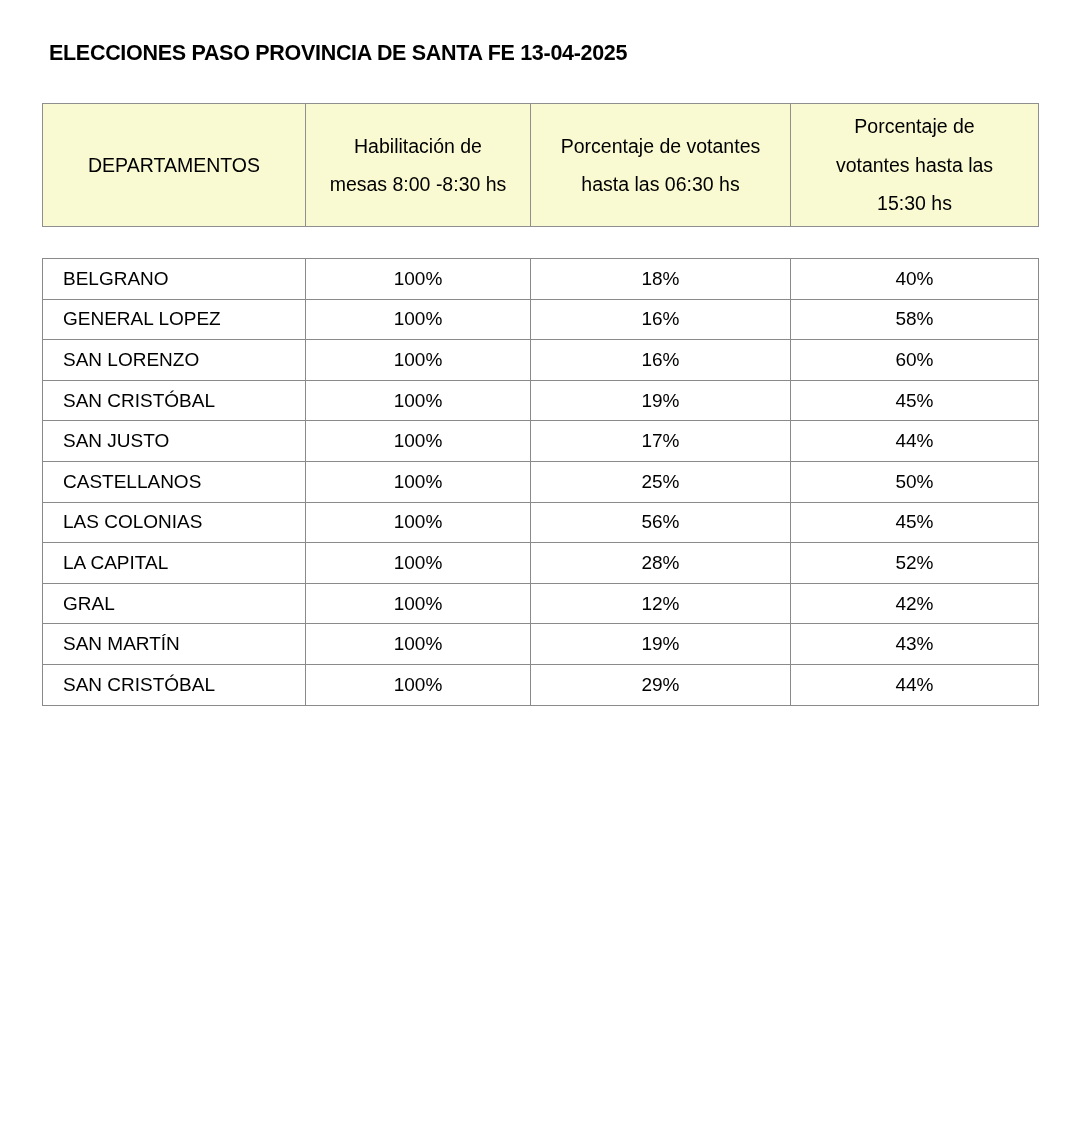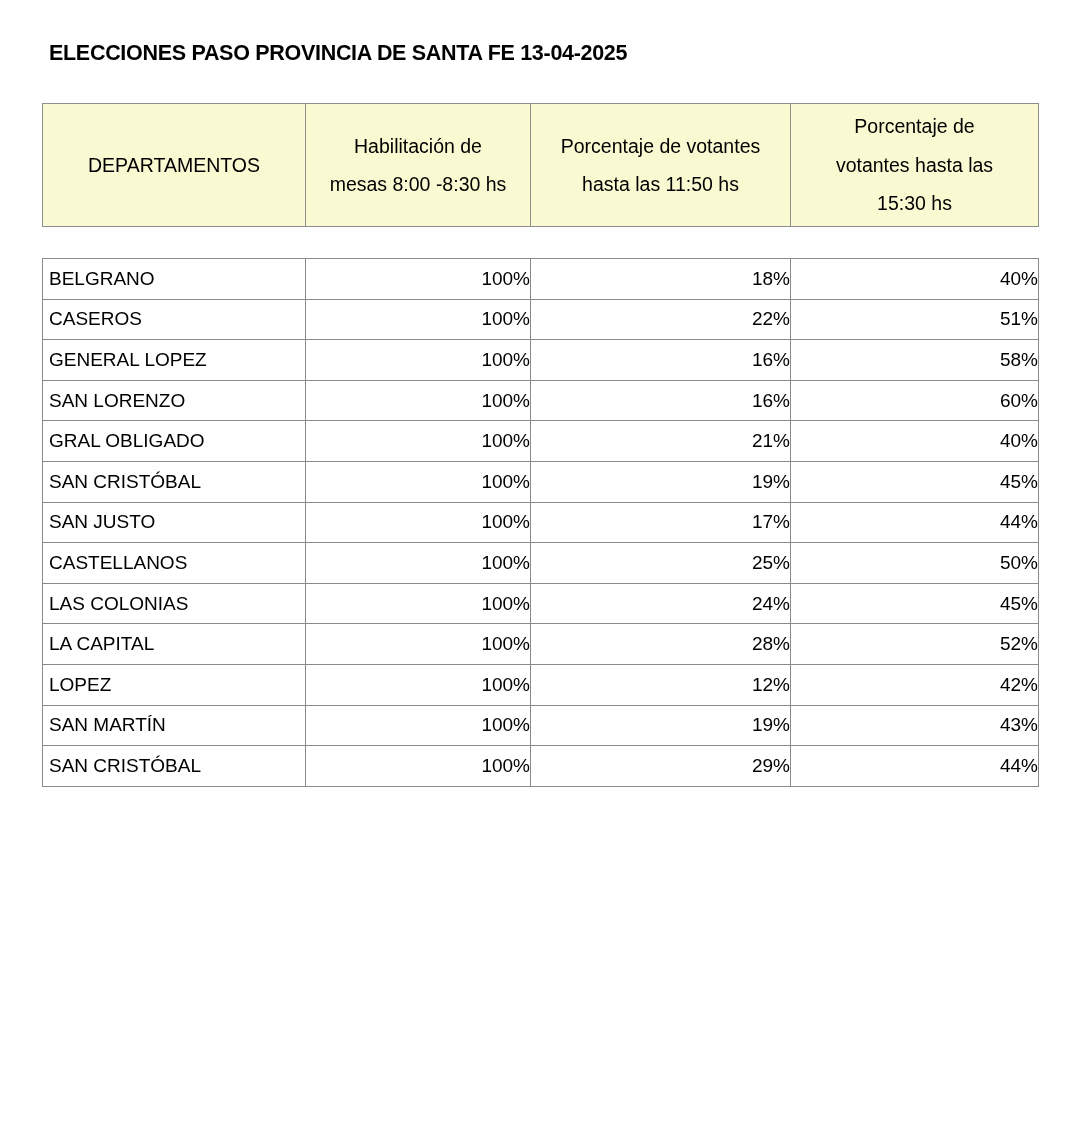--- a/index.html
+++ b/index.html
@@ -49,24 +49,24 @@
   .body-table { top: 258px; }
   .body-table td {
     border: 1px solid #8a8a8a;
     height: 39.6px;
     padding: 0;
     vertical-align: middle;
     background: #ffffff;
   }
   .body-table td.dept {
     text-align: left;
-    padding-left: 6px;
+    padding-left: 20px;
   }
   .body-table td.val {
-    text-align: right;
+    text-align: center;
   }
   .bottom-rule {
     position: absolute;
     left: 48px;
     top: 1120px;
     width: 986px;
     height: 4px;
     background: #9b9b9b;
   }
   .col-dept  { width: 263px; }
@@ -87,21 +87,21 @@
         <col class="col-mesas">
         <col class="col-1130">
         <col class="col-1530">
     </colgroup>
     <tbody>
         <tr>
       <th>DEPARTAMENTOS</th>
       <th>Habilitación de
 mesas 8:00 -8:30 hs</th>
       <th>Porcentaje de votantes
-hasta las 11:50 hs</th>
+hasta las 06:30 hs</th>
       <th>Porcentaje de
 votantes hasta las
 15:30 hs</th>
     </tr>
   </tbody>
     </table>
 
   <table class="tbl body-table">
     <colgroup>
       <col class="col-dept">
@@ -110,42 +110,30 @@
         <col class="col-1530">
     </colgroup>
     <tbody>
         <tr>
           <td class="dept">BELGRANO</td>
           <td class="val">100%</td>
           <td class="val">18%</td>
           <td class="val">40%</td>
         </tr>
         <tr>
-          <td class="dept">CASEROS</td>
-          <td class="val">100%</td>
-          <td class="val">22%</td>
-          <td class="val">51%</td>
-        </tr>
-        <tr>
           <td class="dept">GENERAL LOPEZ</td>
           <td class="val">100%</td>
           <td class="val">16%</td>
           <td class="val">58%</td>
         </tr>
         <tr>
           <td class="dept">SAN LORENZO</td>
           <td class="val">100%</td>
           <td class="val">16%</td>
           <td class="val">60%</td>
-        </tr>
-        <tr>
-          <td class="dept">GRAL OBLIGADO</td>
-          <td class="val">100%</td>
-          <td class="val">21%</td>
-          <td class="val">40%</td>
         </tr>
         <tr>
           <td class="dept">SAN CRISTÓBAL</td>
           <td class="val">100%</td>
           <td class="val">19%</td>
           <td class="val">45%</td>
         </tr>
         <tr>
           <td class="dept">SAN JUSTO</td>
           <td class="val">100%</td>
@@ -154,31 +142,31 @@
         </tr>
         <tr>
           <td class="dept">CASTELLANOS</td>
           <td class="val">100%</td>
           <td class="val">25%</td>
           <td class="val">50%</td>
         </tr>
         <tr>
           <td class="dept">LAS COLONIAS</td>
           <td class="val">100%</td>
-          <td class="val">24%</td>
+          <td class="val">56%</td>
           <td class="val">45%</td>
         </tr>
         <tr>
           <td class="dept">LA CAPITAL</td>
           <td class="val">100%</td>
           <td class="val">28%</td>
           <td class="val">52%</td>
         </tr>
         <tr>
-          <td class="dept">LOPEZ</td>
+          <td class="dept">GRAL</td>
           <td class="val">100%</td>
           <td class="val">12%</td>
           <td class="val">42%</td>
         </tr>
         <tr>
           <td class="dept">SAN MARTÍN</td>
           <td class="val">100%</td>
           <td class="val">19%</td>
           <td class="val">43%</td>
         </tr>

